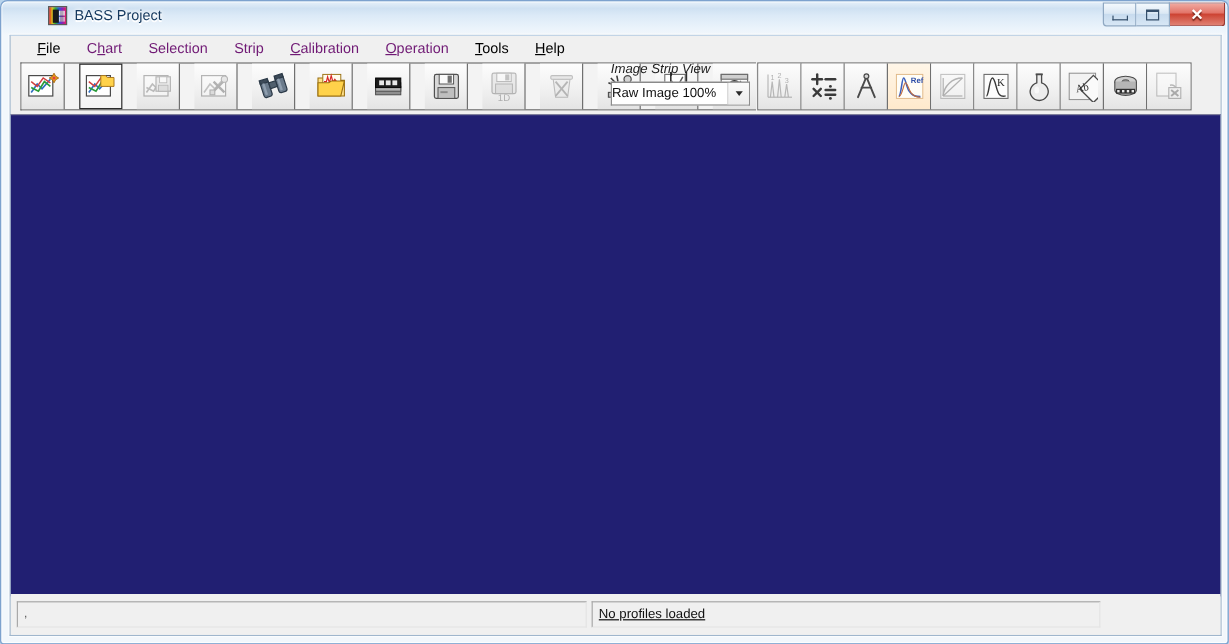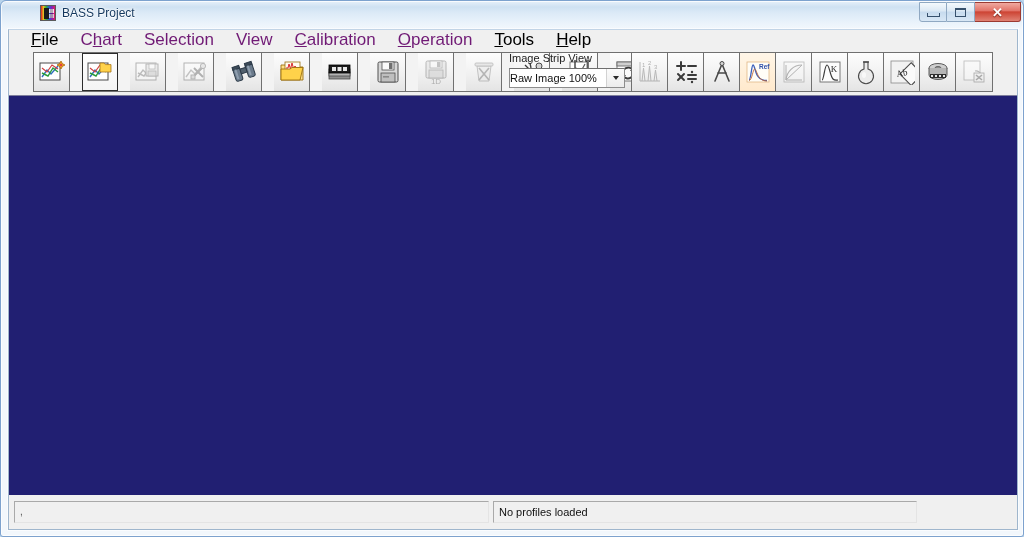--- a/index.html
+++ b/index.html
@@ -145,21 +145,21 @@
     left: 0; top: 0;
     width: 1008px;
     height: 20px;
     background: #f0f0f0;
     display: flex;
     align-items: center;
     padding-left: 11px;
     box-sizing: border-box;
   }
   .menu-item {
-    font-size: 17px;
+    font-size: 12px;
     color: #000000;
     padding: 2px 11px 2px 11px;
     white-space: nowrap;
     cursor: default;
   }
   .menu-item.disabled { color: #701a75; }
   .menu-item u { text-decoration: underline; }
 
   
   #toolbar {
@@ -210,20 +210,21 @@
     position: absolute;
     left: 500px; top: 2px;
     width: 118px;
     height: 42px;
   }
   #strip-label {
     font-size: 11px;
     color: #222222;
     line-height: 13px;
     white-space: nowrap;
+    font-style: italic;
   }
   #strip-combo {
     margin-top: 3px;
     width: 116px;
     height: 20px;
     box-sizing: border-box;
     border: 1px solid #8d8d8d;
     border-top-color: #6e6e6e;
     background: #ffffff;
     display: flex;
@@ -285,21 +286,21 @@
     background: #f0f0f0;
     display: flex;
     align-items: center;
     font-size: 11px;
     color: #111111;
     padding-left: 5px;
     overflow: hidden;
     white-space: nowrap;
   }
   #status-left  { width: 475px; }
-  #status-right { width: 424px; margin-left: 4px; }
+  #status-right { width: 424px; margin-left: 4px; text-decoration: underline; }
   #status-grip  { flex: 1; height: 22px; }
   #status-left-mark {
     font-size: 10px;
     color: #555555;
     line-height: 20px;
   }
 </style>
 </head>
 <body>
 
@@ -323,30 +324,30 @@
       </div>
     </div>
   </div>
 
   <div id="client-frame">
 
     <div id="menubar">
       <div class="menu-item"><u>F</u><span>ile</span></div>
       <div class="menu-item disabled">C<u>h</u><span>art</span></div>
       <div class="menu-item disabled"><span>Selection</span></div>
-      <div class="menu-item disabled"><span>View</span></div>
+      <div class="menu-item disabled"><span>Strip</span></div>
       <div class="menu-item disabled"><u>C</u><span>alibration</span></div>
       <div class="menu-item disabled"><u>O</u><span>peration</span></div>
       <div class="menu-item"><u>T</u><span>ools</span></div>
       <div class="menu-item"><u>H</u><span>elp</span></div>
     </div>
 
     <div id="toolbar">
 
-      <div class="tb-group" style="left:24px;gap:12px;">
+      <div class="tb-group" style="left:8px;gap:12px;">
 
         <div class="tb-btn">
           <svg width="26" height="26" viewBox="0 0 26 26">
             <rect x="1" y="4" width="20" height="17" fill="#fff" stroke="#4a4a4a"></rect>
             <polyline points="3,18 8,11 12,15 19,7" fill="none" stroke="#2f6fc0" stroke-width="1.4"></polyline>
             <polyline points="3,14 9,17 14,9 19,13" fill="none" stroke="#2a9c3a" stroke-width="1.4"></polyline>
             <polyline points="3,9 8,13 13,6 19,10" fill="none" stroke="#d04040" stroke-width="1.2"></polyline>
             <g transform="translate(18,2)">
               <polygon points="4,0 5.4,2.6 8,4 5.4,5.4 4,8 2.6,5.4 0,4 2.6,2.6" fill="#f0a020" stroke="#a06000" stroke-width="0.7"></polygon>
               <circle cx="4" cy="4" r="1.3" fill="#e04040"></circle>

